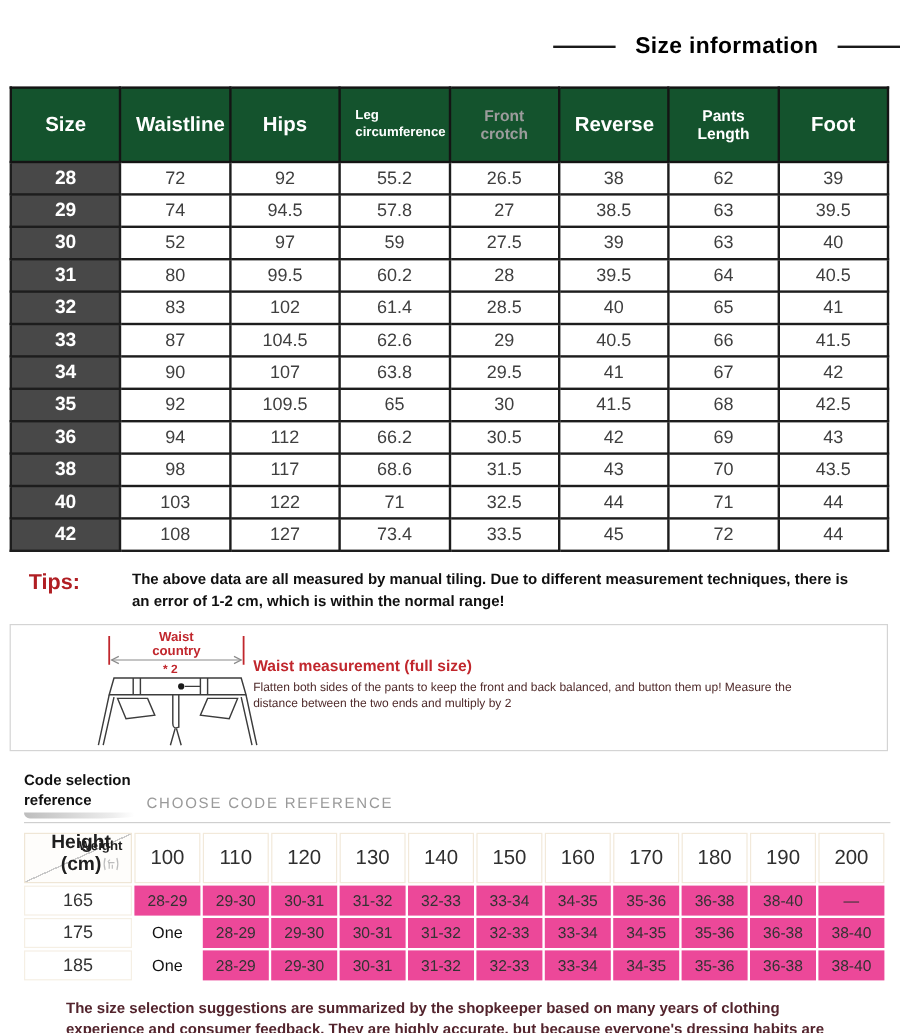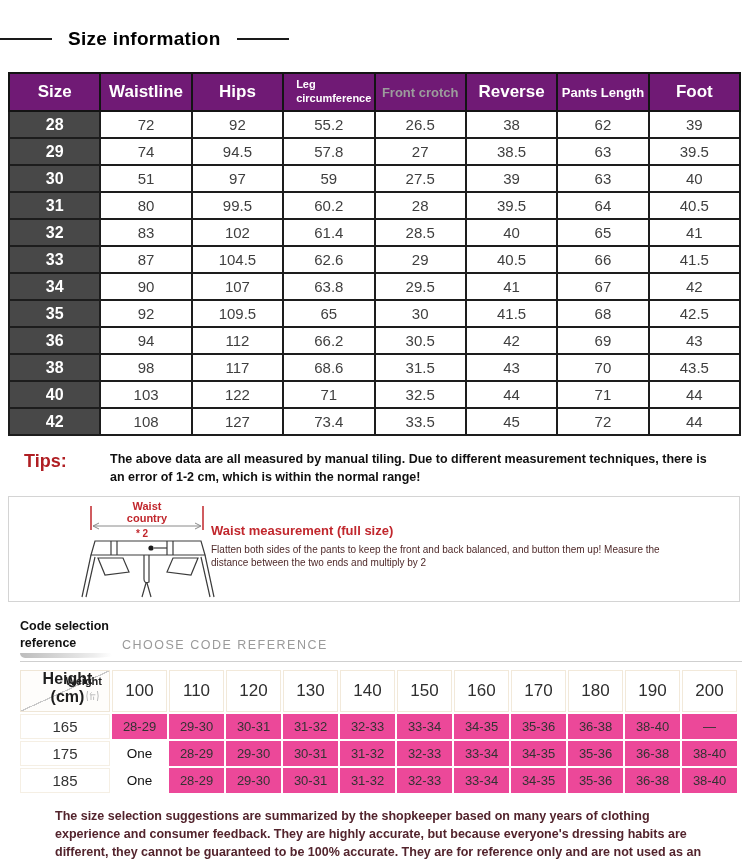--- a/index.html
+++ b/index.html
@@ -1,30 +1,30 @@
 <!DOCTYPE html>
 <html><head>
 <meta charset="utf-8">
 <style>
   html,body{margin:0;padding:0;}
   body{
     width:750px;height:861px;background:#ffffff;overflow:hidden;
     font-family:"Liberation Sans",sans-serif;color:#222;
   }
   
-  .title-row{display:flex;align-items:center;justify-content:flex-start;margin-top:28px;gap:16px;}
+  .title-row{display:flex;align-items:center;justify-content:flex-end;margin-top:28px;gap:16px;}
   .title-line{width:52px;height:2px;background:#1a1a1a;}
   .title-text{font-size:19px;font-weight:bold;color:#000;letter-spacing:.3px;}
   
   table.size-table{
     border-collapse:collapse;table-layout:fixed;width:733px;margin:22px 0 0 8px;
   }
   .size-table th{
-    background:#701a75;color:#fff;height:36px;border:2px solid #141414;
-    font-size:17px;font-weight:bold;padding:0;
+    background:#14532d;color:#fff;height:36px;border:2px solid #141414;
+    font-size:17px;font-weight:bold;padding:12px;
   }
   .size-table th.hdr-small{font-size:11px;text-align:left;padding-left:12px;line-height:1.25;}
   .size-table th.hdr-gray{font-size:13px;color:#9c9c9c;}
   .size-table th.hdr-med{font-size:13px;}
   .size-table td{
     background:#fff;color:#3f3f3f;text-align:center;height:25px;
     border:2px solid #1d1d1d;font-size:15px;padding:0;
   }
   .size-table td.size-cell{background:#484848;color:#fff;font-weight:bold;font-size:16px;}
   
@@ -107,21 +107,21 @@
         <td>74</td>
         <td>94.5</td>
         <td>57.8</td>
         <td>27</td>
         <td>38.5</td>
         <td>63</td>
         <td>39.5</td>
       </tr>
       <tr>
         <td class="size-cell">30</td>
-        <td>51</td>
+        <td>52</td>
         <td>97</td>
         <td>59</td>
         <td>27.5</td>
         <td>39</td>
         <td>63</td>
         <td>40</td>
       </tr>
       <tr>
         <td class="size-cell">31</td>
         <td>80</td>

